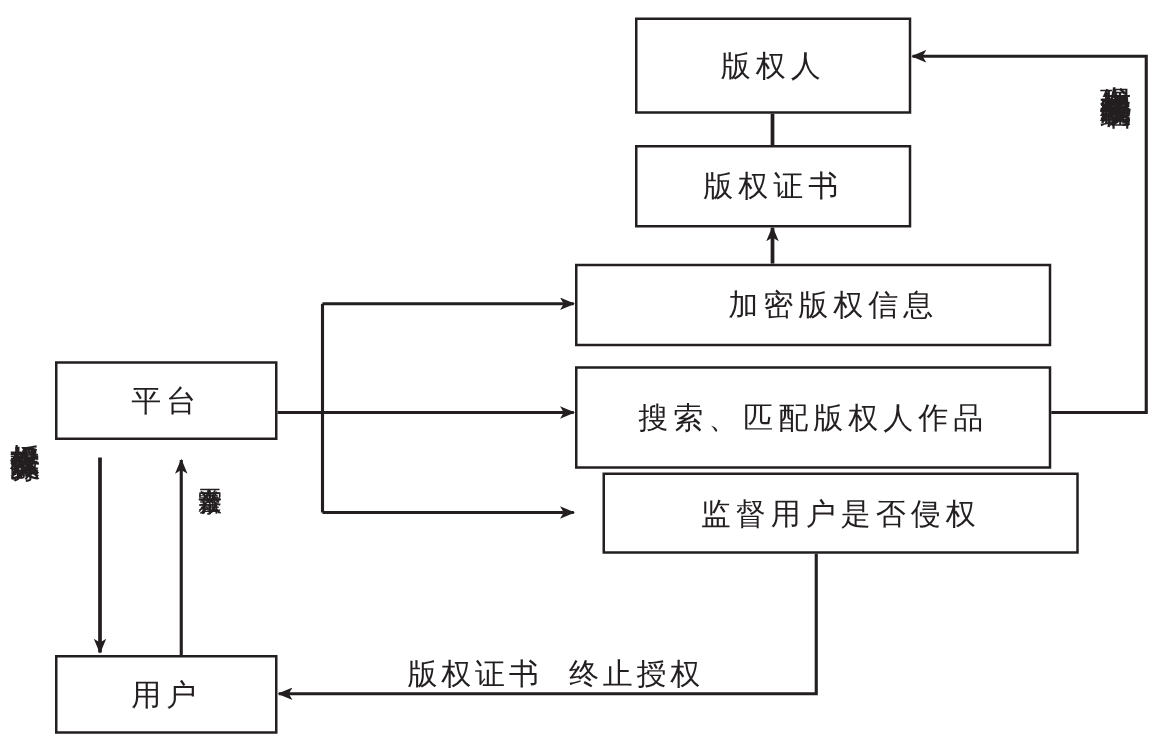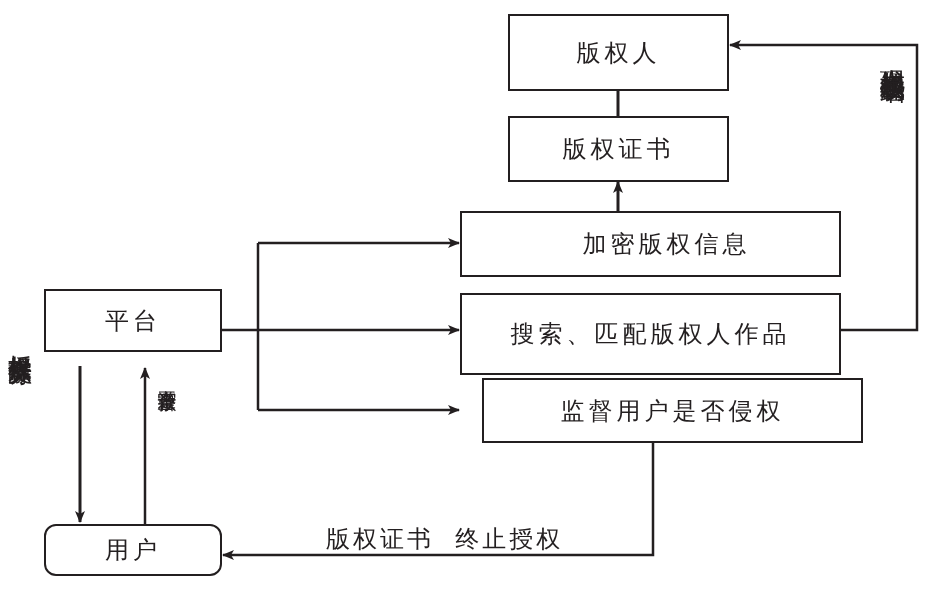--- a/index.html
+++ b/index.html
@@ -53,20 +53,20 @@
   </div>
 <div class="box" style="left:460px;top:293px;width:381px;height:82px;">
     <span>搜索、匹配版权人作品</span>
   </div>
 <div class="box" style="left:460px;top:378px;width:381px;height:65px;margin-left:22px;">
     <span>监督用户是否侵权</span>
   </div>
 <div class="box" style="left:44px;top:289px;width:178px;height:63px;">
     <span>平台</span>
   </div>
-<div class="box" style="left:44px;top:524px;width:178px;height:52px;border-radius:12px;">
+<div class="box" style="left:44px;top:524px;width:178px;height:63px;">
     <span>用户</span>
   </div>
 
 <div class="vlabel" style="left:880px;top:50px;font-size:25px;">发现侵权生成侵权明细</div>
 <div class="vlabel" style="left:8px;top:336px;font-size:24px;">授权提供文献服务</div>
 <div class="vlabel" style="left:158px;top:374px;font-size:19px;">遵守平台条款</div>
 <div class="hlabel" style="left:326px;top:523px;">版权证书  终止授权</div>
 
 </body></html>

